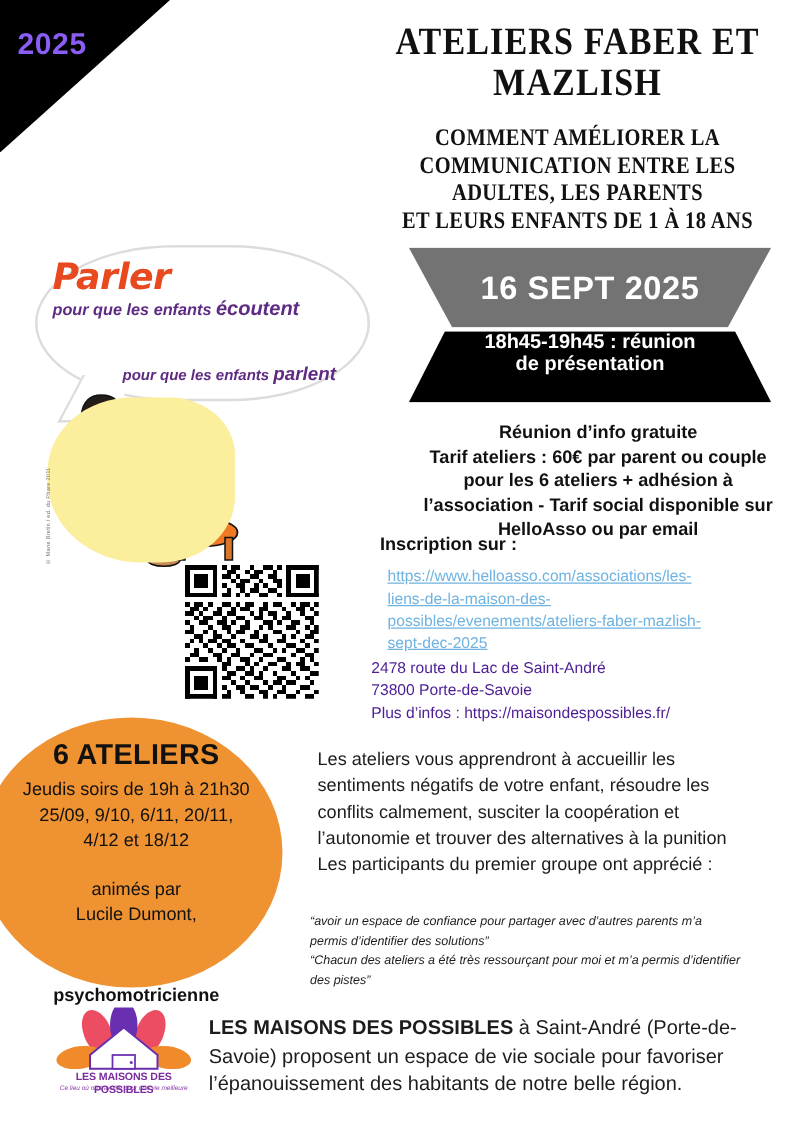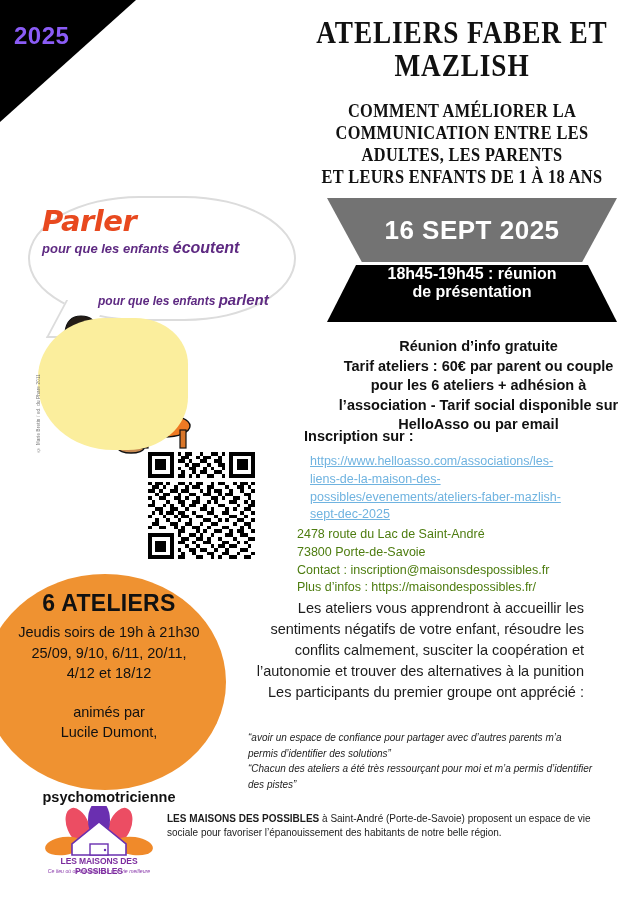--- a/index.html
+++ b/index.html
@@ -145,21 +145,21 @@
   }
 
   
   .address {
     position: absolute;
     left: 297px;
     top: 526px;
     width: 335px;
     font-size: 12.5px;
     line-height: 1.42;
-    color: #4d7c0f;
+    color: #4c1d95;
   }
 
   
   .book-art {
     position: absolute;
     left: 28px;
     top: 160px;
     width: 270px;
     height: 275px;
     margin-top: 36px;
@@ -307,38 +307,37 @@
 
   
   .body-copy {
     position: absolute;
     left: 254px;
     top: 598px;
     width: 330px;
     font-size: 14.5px;
     line-height: 1.44;
     color: #1c1c1c;
-    text-align: right;
   }
   .quotes {
     position: absolute;
     left: 248px;
     top: 730px;
     width: 345px;
     font-size: 10px;
     font-style: italic;
     line-height: 1.55;
     color: #1c1c1c;
   }
   .footer-copy {
     position: absolute;
     left: 167px;
     top: 812px;
     width: 455px;
-    font-size: 10px;
+    font-size: 16px;
     line-height: 1.42;
     color: #1c1c1c;
   }
   .footer-copy b { font-weight: bold; }
 
   
   .logo {
     position: absolute;
     left: 38px;
     top: 806px;
@@ -403,21 +402,20 @@
     <div>l’association - Tarif social disponible sur</div>
     <div>HelloAsso ou par email</div>
   </div>
 
   <div class="inscription-label">Inscription sur :</div>
   <a class="hello-link" href="#">https://www.helloasso.com/associations/les-liens-de-la-maison-des-possibles/evenements/ateliers-faber-mazlish-sept-dec-2025</a>
 
   <div class="address">
     <div>2478 route du Lac de Saint-André</div>
     <div>73800 Porte-de-Savoie</div>
-    <div>Contact : inscription@maisonsdespossibles.fr</div>
     <div>Plus d’infos : https://maisondespossibles.fr/</div>
   </div>
 
   <div class="book-art">
     <div class="bubble"></div>
     <div class="bubble-tail"></div>
     <div class="word-parler">Parler</div>
     <div class="sub-ecoutent">
       <span>pour que les enfants </span><b>écoutent</b>
     </div>

